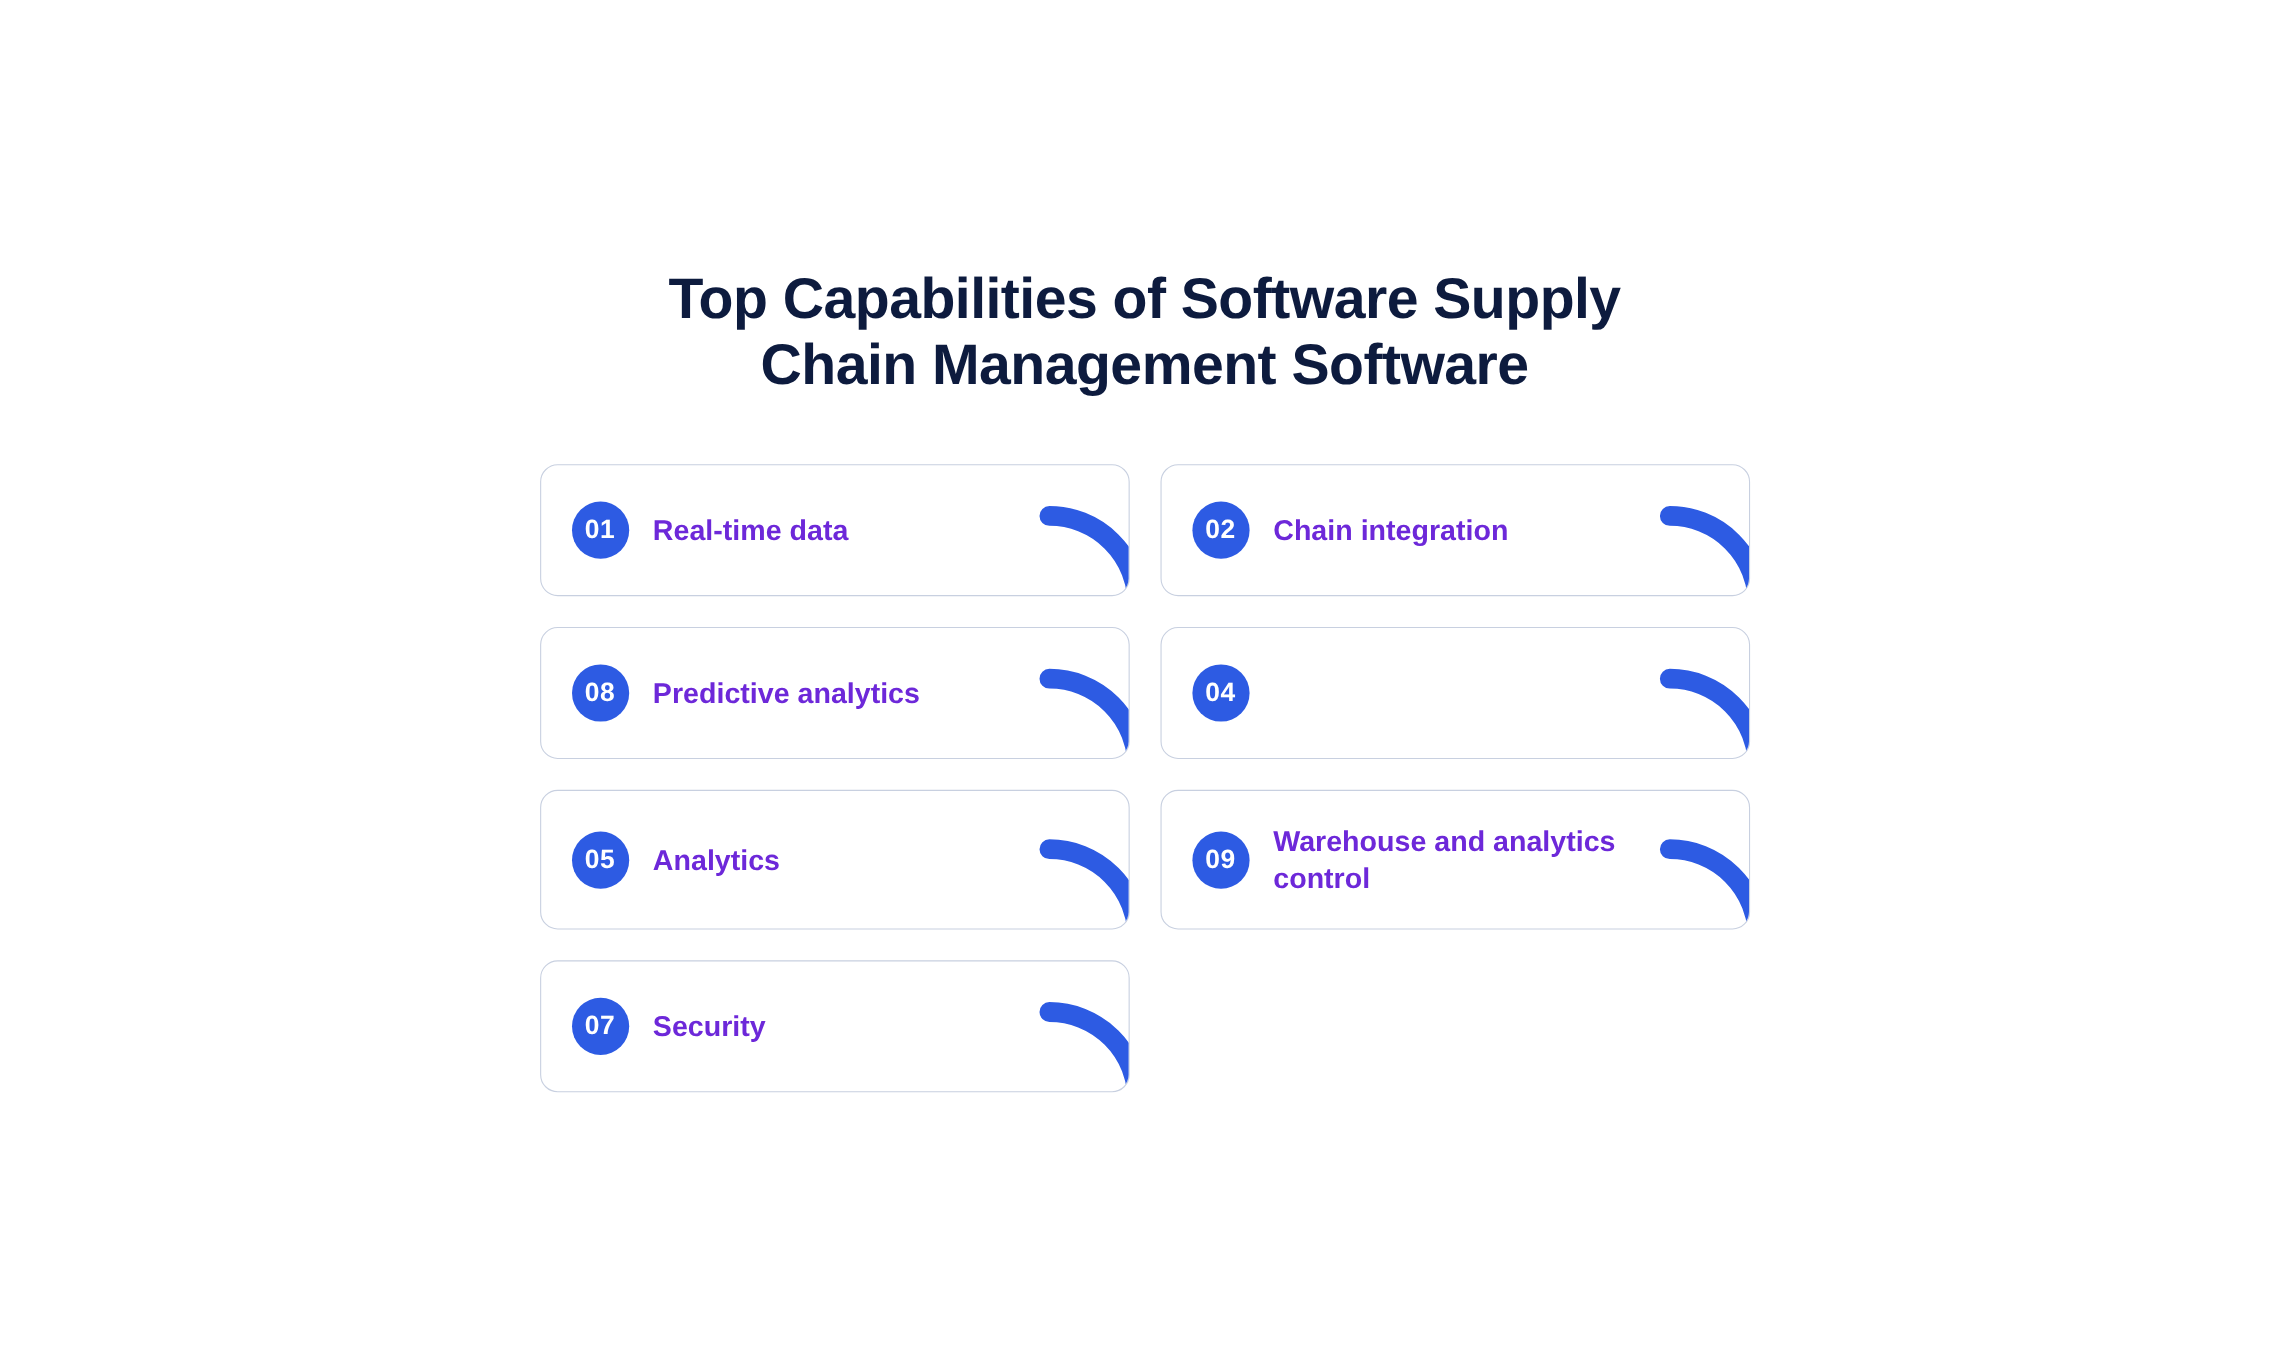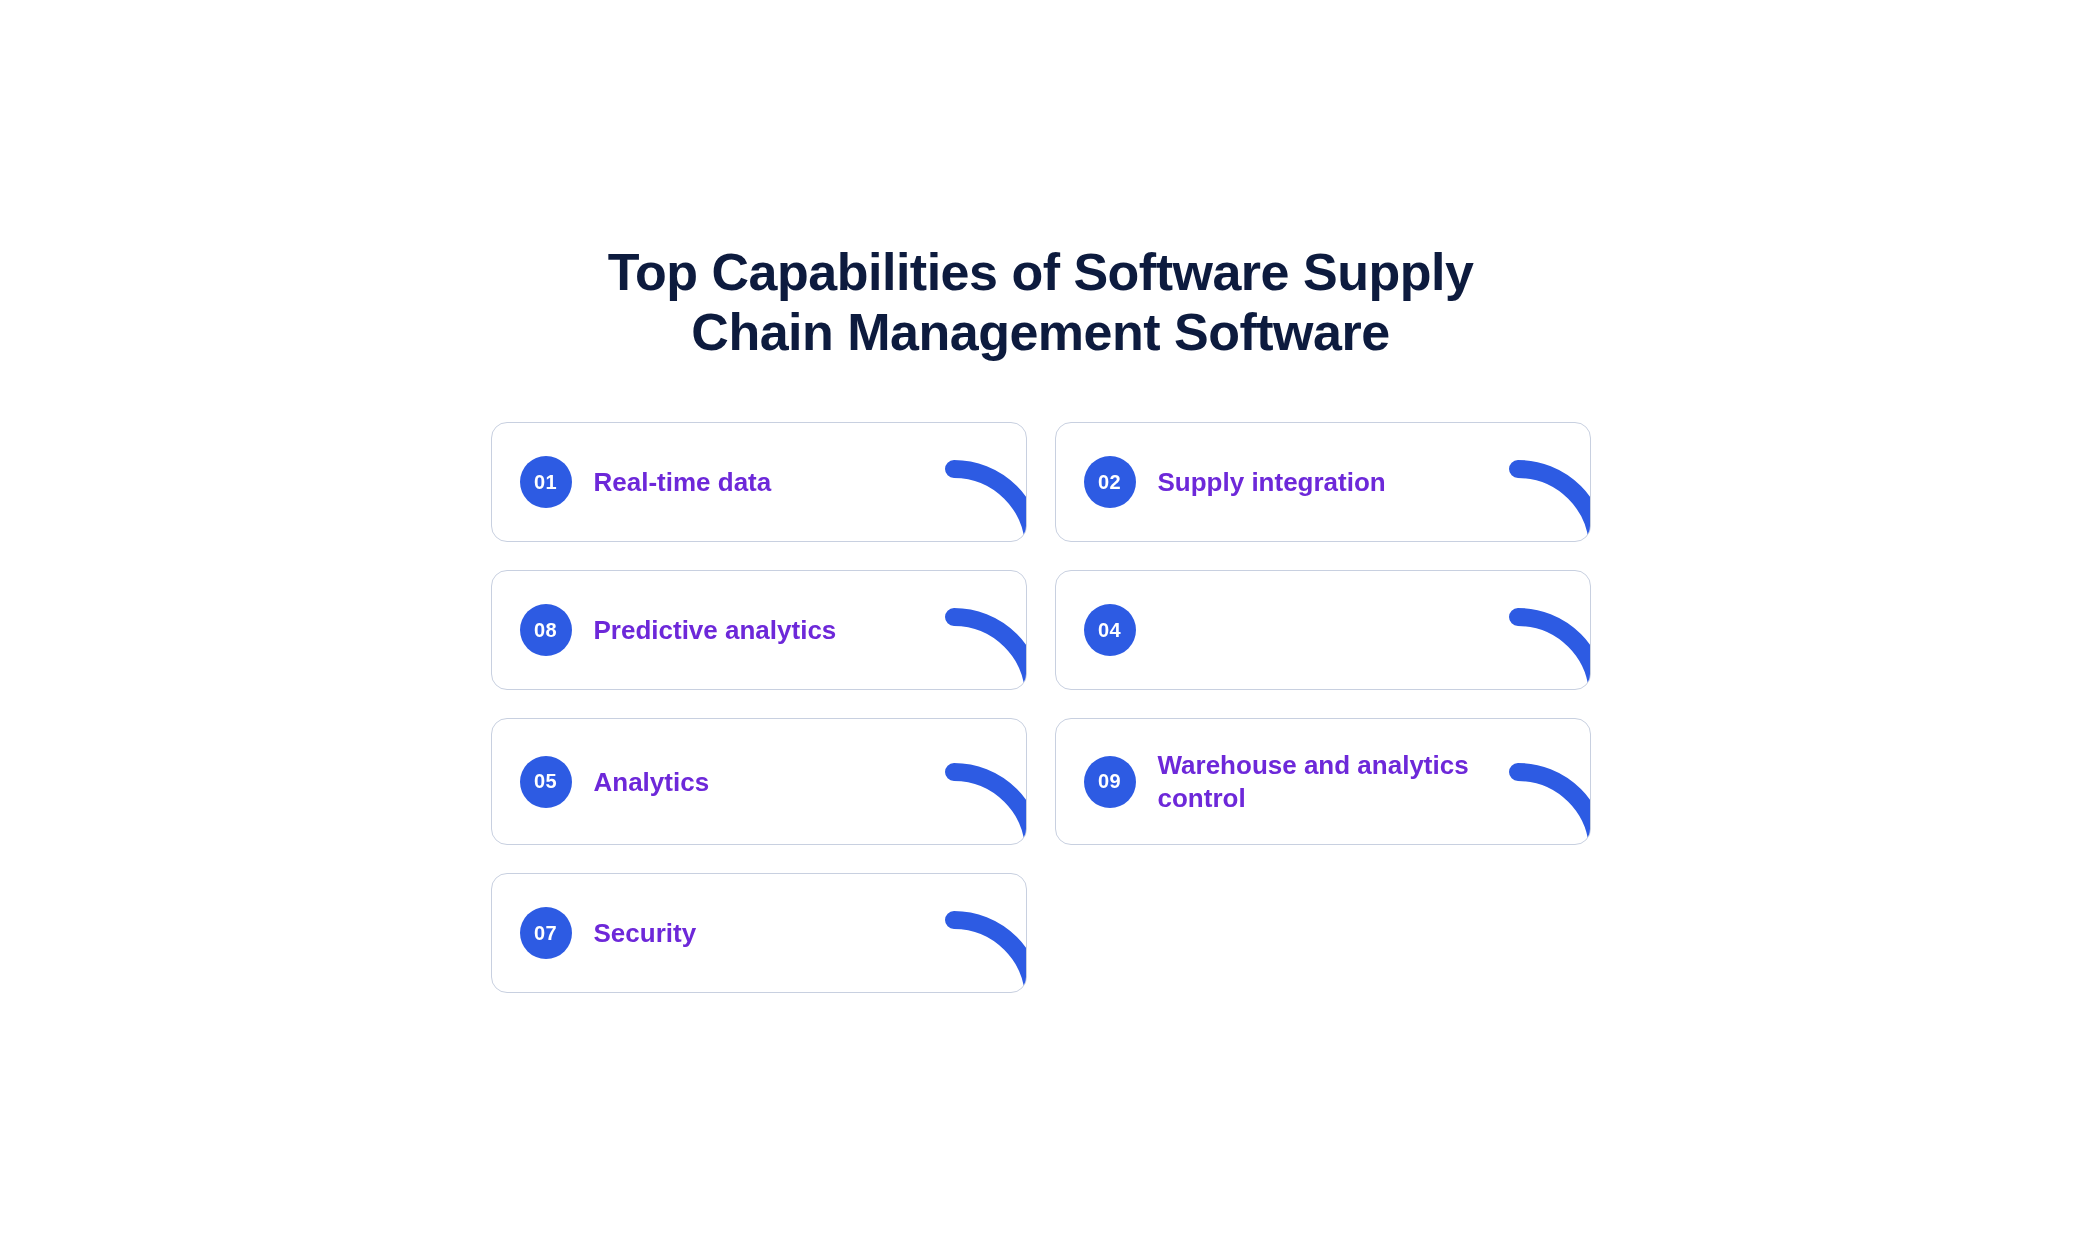--- a/index.html
+++ b/index.html
@@ -58,21 +58,21 @@
       border-radius: 50%;
       display: flex;
       align-items: center;
       justify-content: center;
       flex-shrink: 0;
       margin-right: 22px;
     }
 
     .card-number-badge span {
       color: #ffffff;
-      font-size: 20px;
+      font-size: 24px;
       font-weight: 700;
       letter-spacing: 0.5px;
     }
 
     .card-label {
       font-size: 26px;
       font-weight: 700;
       color: #6d28d9;
       line-height: 1.25;
       flex: 1;
@@ -109,21 +109,21 @@
       <div class="card-arc">
         <svg class="arc-svg" viewBox="0 0 100 100" fill="none" xmlns="http://www.w3.org/2000/svg">
           <path d="M 100 100 A 80 80 0 0 0 20 20" stroke="#2d5be3" stroke-width="18" fill="none" stroke-linecap="round"></path>
         </svg>
       </div>
     </div>
       <div class="card">
       <div class="card-number-badge">
         <span>02</span>
       </div>
-      <span class="card-label">Supply integration</span>
+      <span class="card-label">Chain integration</span>
       <div class="card-arc">
         <svg class="arc-svg" viewBox="0 0 100 100" fill="none" xmlns="http://www.w3.org/2000/svg">
           <path d="M 100 100 A 80 80 0 0 0 20 20" stroke="#2d5be3" stroke-width="18" fill="none" stroke-linecap="round"></path>
         </svg>
       </div>
     </div>
       <div class="card">
       <div class="card-number-badge">
         <span>08</span>
       </div>

